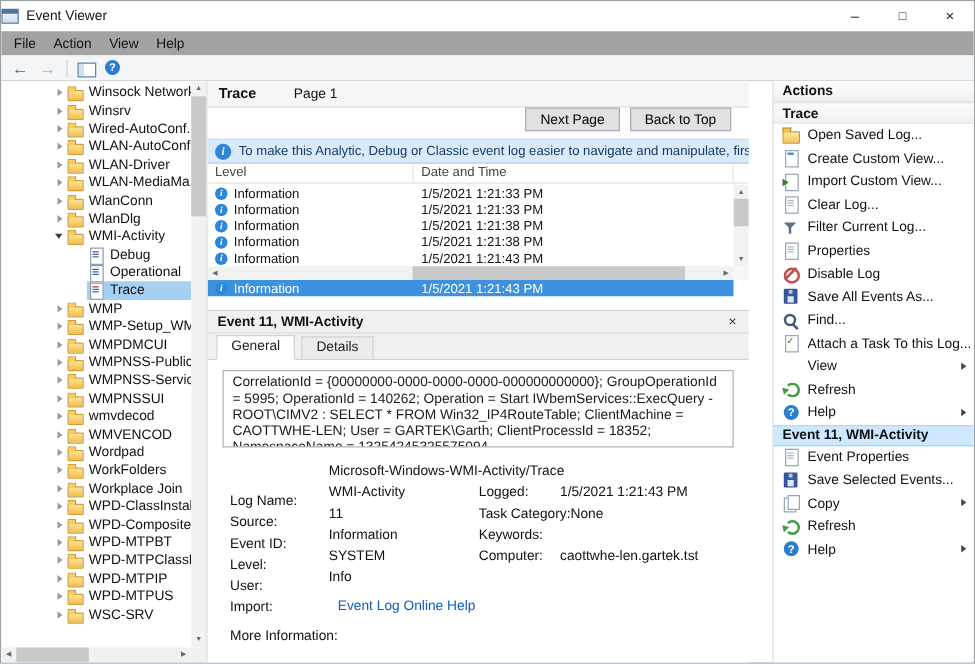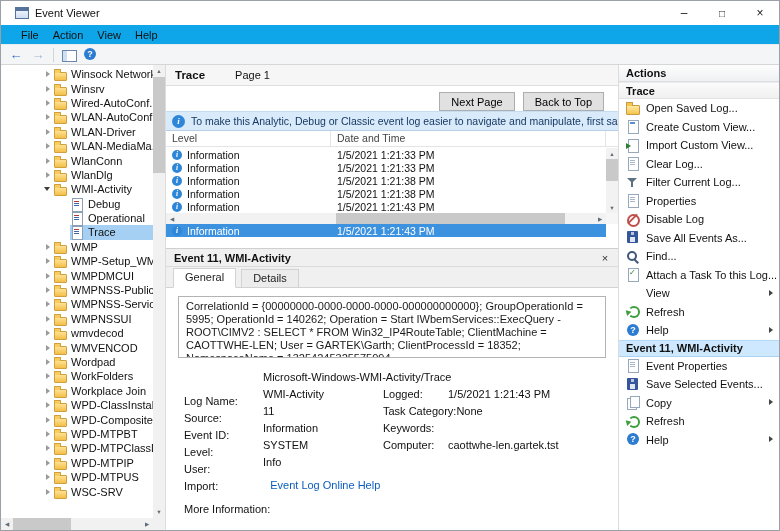--- a/index.html
+++ b/index.html
@@ -2,29 +2,29 @@
 <html><head>
 <meta charset="utf-8">
 <style>
   * { margin:0; padding:0; box-sizing:border-box; cursor:default; }
   html,body { background:#e8e8e8; }
   body { font-family:"Liberation Sans","DejaVu Sans",sans-serif; font-size:11px; color:#111; width:780px; height:531px; }
 
   .window { width:780px; height:531px; background:#fff; border:1px solid #9aa0a6; display:flex; flex-direction:column; overflow:hidden; }
 
   
-  .titlebar { flex:0 0 24px; display:flex; align-items:center; padding-left:14px; background:#fff; }
+  .titlebar { flex:0 0 24px; display:flex; align-items:center; padding-left:0; background:#fff; }
   .app-icon { width:14px; height:12px; border:1px solid #54749c; border-top:4px solid #54749c; background:linear-gradient(#eaf1fa,#cfdff2); margin-right:6px; flex:0 0 auto; }
   .title-text { font-size:11px; }
   .win-controls { margin-left:auto; display:flex; height:100%; }
   .win-btn { width:38px; height:100%; display:flex; align-items:center; justify-content:center; font-size:12px; color:#222; }
   .win-btn.max { font-size:10px; }
 
   
-  .menubar { flex:0 0 19px; display:flex; align-items:center; background:#0ea5e9; padding-left:13px; }
+  .menubar { flex:0 0 19px; display:flex; align-items:center; background:#a3a3a3; padding-left:3px; }
   .menu-item { padding:2px 7px; font-size:11px; }
 
   
   .toolbar { flex:0 0 21px; background:#f4f5f6; border-top:1px solid #ececec; border-bottom:1px solid #d6d6d6; display:flex; align-items:center; padding-left:4px; }
   .tb-group { display:flex; }
   .tb-btn { width:22px; height:18px; display:flex; align-items:center; justify-content:center; }
   .tb-icon { display:block; width:16px; height:14px; position:relative; }
   .tb-sep { width:1px; height:14px; background:#d4d4d4; margin:0 4px; }
   .icon-back::before { content:"←"; position:absolute; inset:0; display:flex; align-items:center; justify-content:center; color:#2a6cbf; font-size:13px; font-weight:bold; }
   .icon-forward::before { content:"→"; position:absolute; inset:0; display:flex; align-items:center; justify-content:center; color:#a2b6cc; font-size:13px; font-weight:bold; }
@@ -62,21 +62,21 @@
   .tree-vsb { position:absolute; top:0; right:0; bottom:12px; width:12px; background:#f1f1f1; display:flex; flex-direction:column; }
   .tree-vsb .sb-thumb-v { height:96px; }
   .tree-hsb { position:absolute; left:0; bottom:0; right:12px; height:12px; background:#f1f1f1; display:flex; align-items:stretch; }
   .tree-hsb .sb-thumb-h { width:58px; }
   .sb-corner { position:absolute; right:0; bottom:0; width:12px; height:12px; background:#f1f1f1; }
 
   
   .center-panel { flex:1; min-width:0; display:flex; flex-direction:column; background:#fff; }
   .view-header { flex:0 0 21px; background:#f6f6f6; border-bottom:1px solid #dedede; display:flex; align-items:center; padding-left:9px; }
   .view-title { font-weight:bold; font-size:11.5px; margin-right:30px; }
-  .paging-row { flex:0 0 25px; display:flex; align-items:flex-end; justify-content:flex-end; gap:8px; padding-right:14px; }
+  .paging-row { flex:0 0 25px; display:flex; align-items:flex-start; justify-content:flex-end; gap:8px; padding-right:14px; }
   .btn { font-family:inherit; font-size:11px; height:19px; padding:1px 11px; background:#e1e1e1; border:1px solid #adadad; }
   .notice-bar { flex:0 0 20px; background:#d9eafb; border-top:1px solid #c6dcf1; border-bottom:1px solid #b7cfe8; display:flex; align-items:center; gap:6px; padding-left:6px; overflow:hidden; }
   .notice-text { font-size:10.5px; color:#173a63; white-space:nowrap; }
   .info-dot { width:11px; height:11px; border-radius:50%; background:#2e86d9; position:relative; flex:0 0 auto; }
   .info-dot::before { content:"i"; position:absolute; inset:0; display:flex; align-items:center; justify-content:center; color:#fff; font:italic bold 8px "Liberation Serif","DejaVu Serif",serif; }
   .info-dot.big { width:13px; height:13px; } .info-dot.big::before { font-size:9px; }
   .info-dot.small { width:10px; height:10px; } .info-dot.small::before { font-size:7.5px; }
 
   
   .list-area { flex:0 0 117px; position:relative; overflow:hidden; }
@@ -112,21 +112,21 @@
   .fields { margin-top:10px; }
   .field-row { display:flex; align-items:center; height:17px; font-size:11px; white-space:nowrap; }
   .f-l1 { flex:0 0 85px; padding-left:6px;margin-top:48px; }
   .f-v1 { flex:0 0 120px; }
   .f-l2 { flex:0 0 65px; }
   .f-v2 { flex:1; overflow:hidden; }
   .more-info { margin-top:6px; }
   .link { color:#0a5dbe; }
 
   
-  .actions-panel { flex:0 0 161px; border-left:1px solid #dcdcdc; background:#fff; display:flex; flex-direction:column; overflow:hidden; }
+  .actions-panel { flex:0 0 161px; border-left:1px solid #dcdcdc; background:#fff; display:flex; flex-direction:column; overflow:hidden;margin-left:19px; }
   .actions-header { flex:0 0 17px; background:linear-gradient(#fdfdfd,#eef0f2); border-bottom:1px solid #d9dde1; font-weight:bold; font-size:11px; display:flex; align-items:center; padding-left:7px; }
   .section-bar { flex:0 0 17px; background:linear-gradient(#fbfbfb,#f0f0f0); border-top:1px solid #ececec; border-bottom:1px solid #e2e2e2; font-weight:bold; font-size:11px; display:flex; align-items:center; padding-left:7px; white-space:nowrap; overflow:hidden; }
   .section-bar.selected { background:#cde8ff; border-top-color:#b3d9f7; border-bottom-color:#a9d2f3; }
   .action-item { height:18.5px; display:flex; align-items:center; padding-left:7px; position:relative; font-size:11px; }
   .action-item.submenu::after { content:""; position:absolute; right:6px; top:50%; margin-top:-3.5px; border-top:3.5px solid transparent; border-bottom:3.5px solid transparent; border-left:4.5px solid #444; }
   .a-icon { width:14px; height:13px; margin-right:6px; position:relative; flex:0 0 auto; }
   .a-label { white-space:nowrap; overflow:hidden; }
 
   
   .icon-clear-log::before, .icon-properties::before, .icon-task::before, .icon-custom-view::before, .icon-import-view::before {

